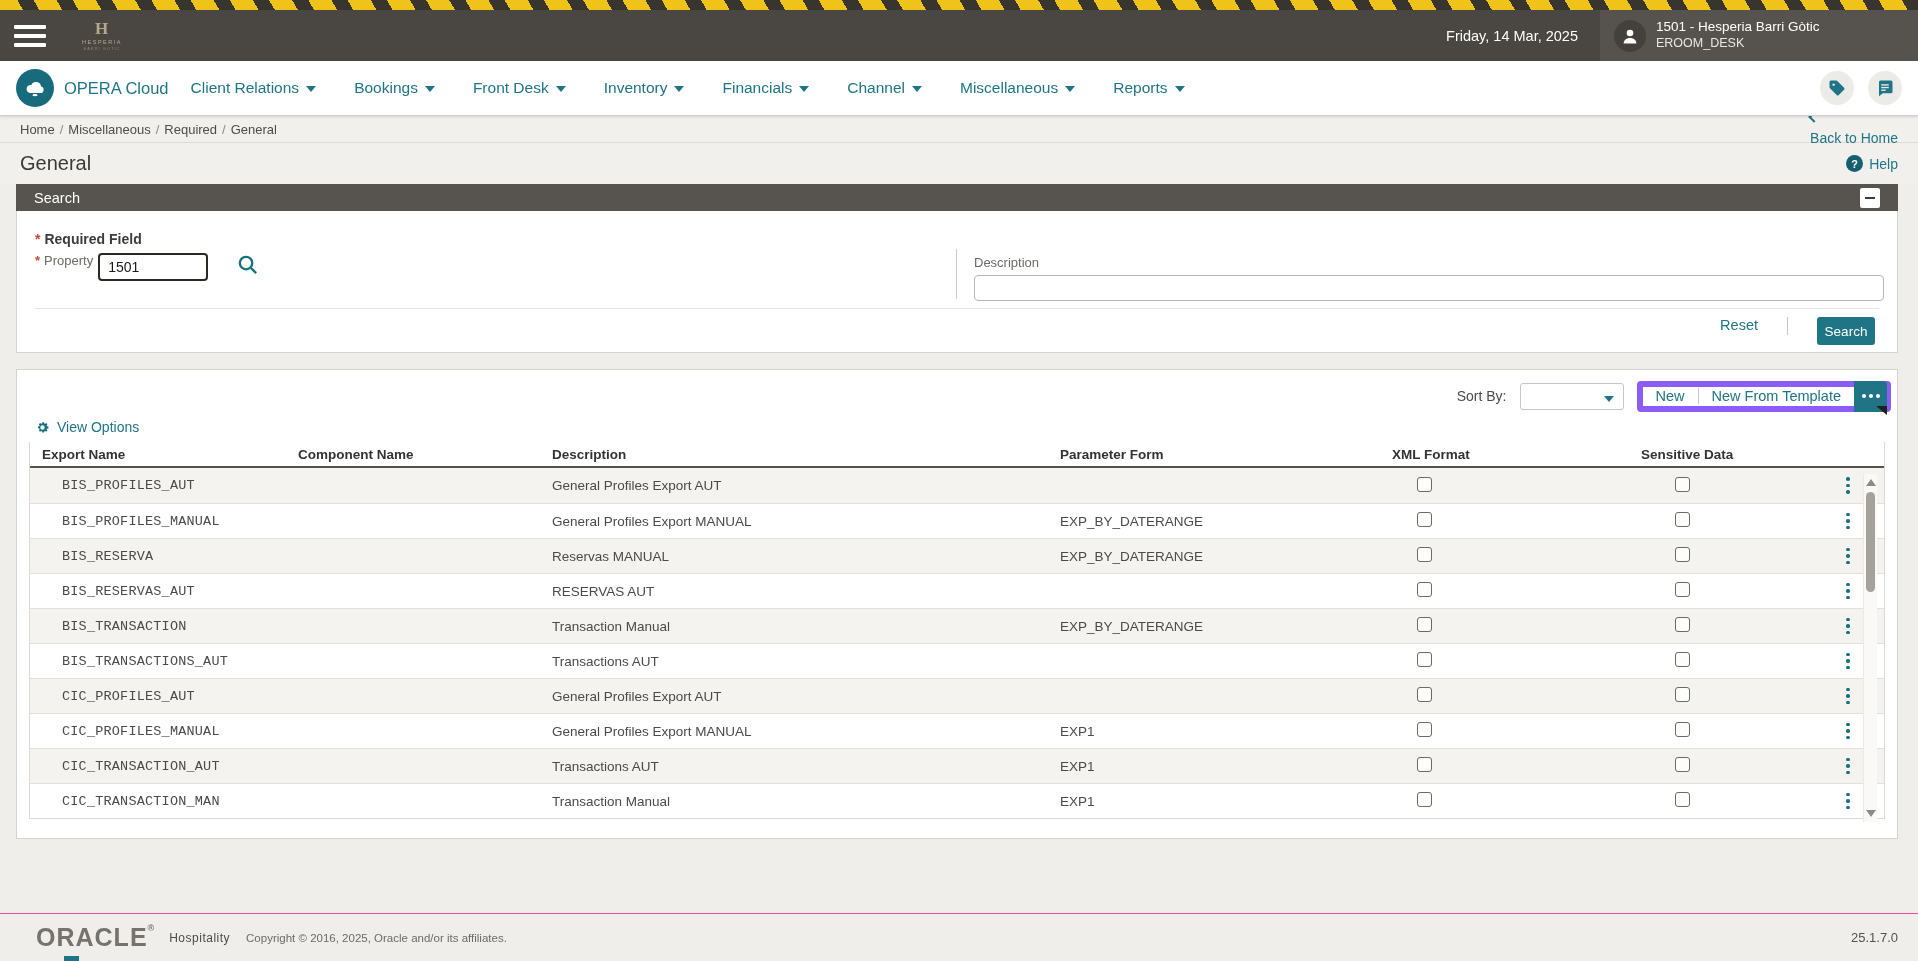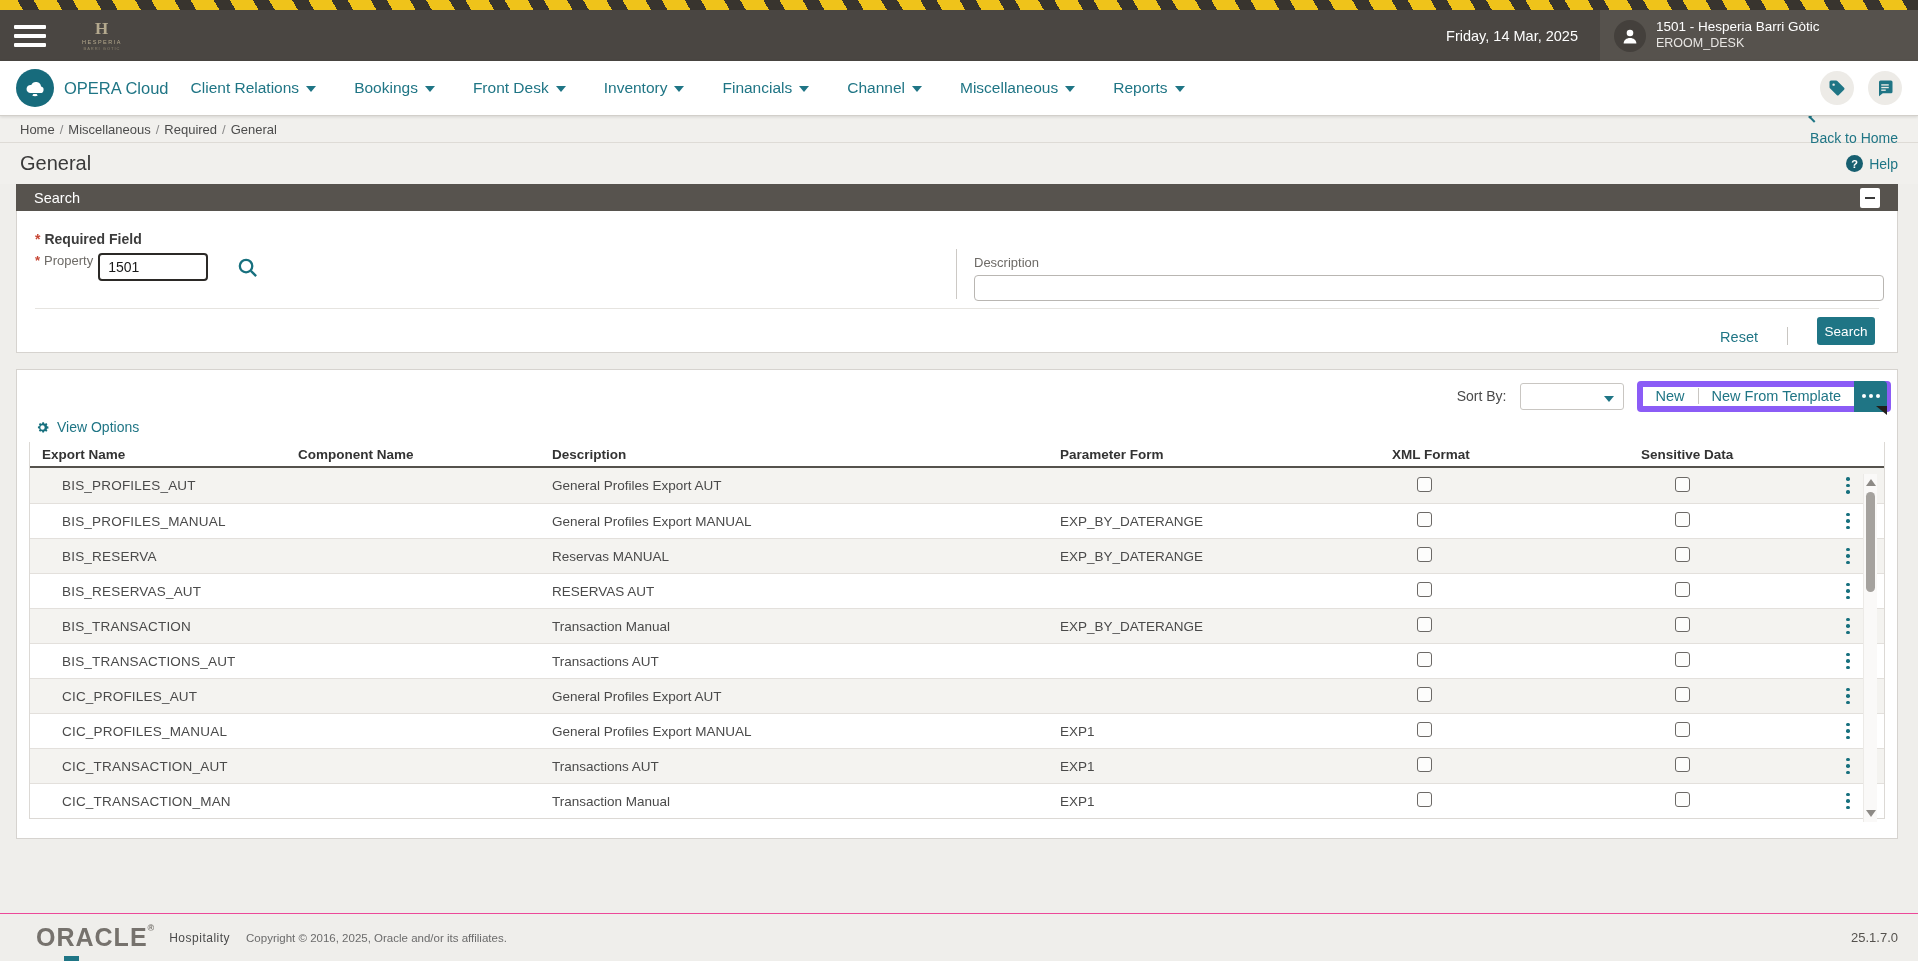--- a/index.html
+++ b/index.html
@@ -54,27 +54,27 @@
   .panel { margin:0 16px; width:1882px; background:#fff; border:1px solid #d6d3cf; }
   .search-head { height:27px; background:#57534e; display:flex; align-items:center; padding:0 18px; margin:-1px -1px 0 -1px; }
   .search-head .t { color:#fff; font-size:14.5px; }
   .collapse-btn { margin-left:auto; width:20px; height:20px; background:#fff; border-radius:2px; display:flex; align-items:center; justify-content:center; cursor:pointer; }
   .collapse-btn i { display:block; width:10px; height:2px; background:#3a3a3a; }
   .search-body { position:relative; height:141px; }
   .req-note { position:absolute; left:18px; top:20px; font-size:14px; font-weight:700; color:#3c3c3c; }
   .ast { color:#c74634; margin-right:4px; font-weight:700; }
   .field-label { font-size:13px; color:#6d6a66; }
   .prop-wrap { position:absolute; left:18px; top:42px; display:flex; gap:5px; }
-  .prop-line { display:flex; align-items:center; gap:28px; }
+  .prop-line { display:flex; gap:28px; }
   .prop-input { width:110px; height:28px; border:2px solid #2b2926; border-radius:4px; font-size:14px; color:#1a1a1a; padding:0 8px; outline:none; font-family:inherit; }
   .desc-divider { position:absolute; left:939px; top:38px; height:50px; width:1px; background:#ccc9c5; }
   .desc-wrap { position:absolute; left:957px; top:44px; display:flex; flex-direction:column; gap:5px; }
   .desc-input { width:910px; height:26px; border:1px solid #b9b6b2; border-radius:4px; font-size:13.5px; color:#333; padding:0 8px; outline:none; font-family:inherit; }
   .search-hr { position:absolute; left:18px; right:18px; top:97px; height:1px; background:#e6e4e0; }
-  .search-actions { position:absolute; right:22px; top:106px; display:flex; align-items:flex-end; gap:29px; }
+  .search-actions { position:absolute; right:22px; top:106px; display:flex; align-items:flex-start; gap:29px; }
   .reset-link { color:#1f7585; font-size:14.5px; cursor:pointer; }
   .vsep { width:1px; height:18px; background:#c9c6c2; }
   .search-btn { width:58px; height:28px; background:#1f7585; color:#fff; border:none; border-radius:3px; font-size:13.5px; cursor:pointer; font-family:inherit; }
 
   
   .results { margin-top:16px; height:470px; position:relative; }
   .toolbar { display:flex; align-items:center; justify-content:flex-end; padding:8px 6px 0 0; gap:13px; height:44px; }
   .sortby-label { font-size:14px; color:#4a4a4a; }
   .sortby-select { width:104px; height:27px; border:1px solid #c9c6c2; border-radius:3px; position:relative; cursor:pointer; background:#fff; }
   .sortby-select .caret { position:absolute; right:9px; top:10px; }
@@ -89,21 +89,21 @@
 
   .grid-wrap { margin:4px 12px 0 12px; border:1px solid #dcd9d5; border-top:none; }
   .grid-header { display:grid; grid-template-columns:256px 254px 508px 332px 249px 186px 1fr;
     padding-left:12px; height:26px; align-items:center; border-bottom:2px solid #55524d;
     font-size:13.5px; font-weight:700; color:#333; background:#fff; }
   .rows {}
   .grid-row { display:grid; grid-template-columns:256px 254px 508px 332px 249px 186px 1fr;
     padding-left:12px; height:35px; align-items:center; font-size:13.5px; color:#4a4a4a; border-top:1px solid #e3e0dc; }
   .grid-row:first-child { border-top:none; }
   .grid-row.alt { background:#f4f3f0; }
-  .cell-export { padding-left:20px; letter-spacing:.2px; }
+  .cell-export { padding-left:20px; letter-spacing:.2px;font-family:Liberation Mono, monospace; }
   .cb { width:15px; height:15px; border:1.5px solid #6c6966; border-radius:3px; background:#fdfdfc; display:inline-block; cursor:pointer; }
   .cb-xml { margin-left:25px; }
   .cb-sen { margin-left:34px; }
   .kebab { display:flex; flex-direction:column; gap:3px; margin-left:14px; cursor:pointer; width:14px; align-items:center; }
   .kebab i { width:3.5px; height:3.5px; border-radius:50%; background:#17707e; display:block; }
 
   .scrollbar { position:absolute; right:20px; top:104px; width:14px; height:348px; background:#faf9f8; border-left:1px solid #eceae7; }
   .sb-up,.sb-down { position:absolute; left:2px; width:0; height:0; border-left:5px solid transparent; border-right:5px solid transparent; cursor:pointer; }
   .sb-up { top:5px; border-bottom:7px solid #8d8a86; }
   .sb-down { bottom:5px; border-top:7px solid #8d8a86; }

